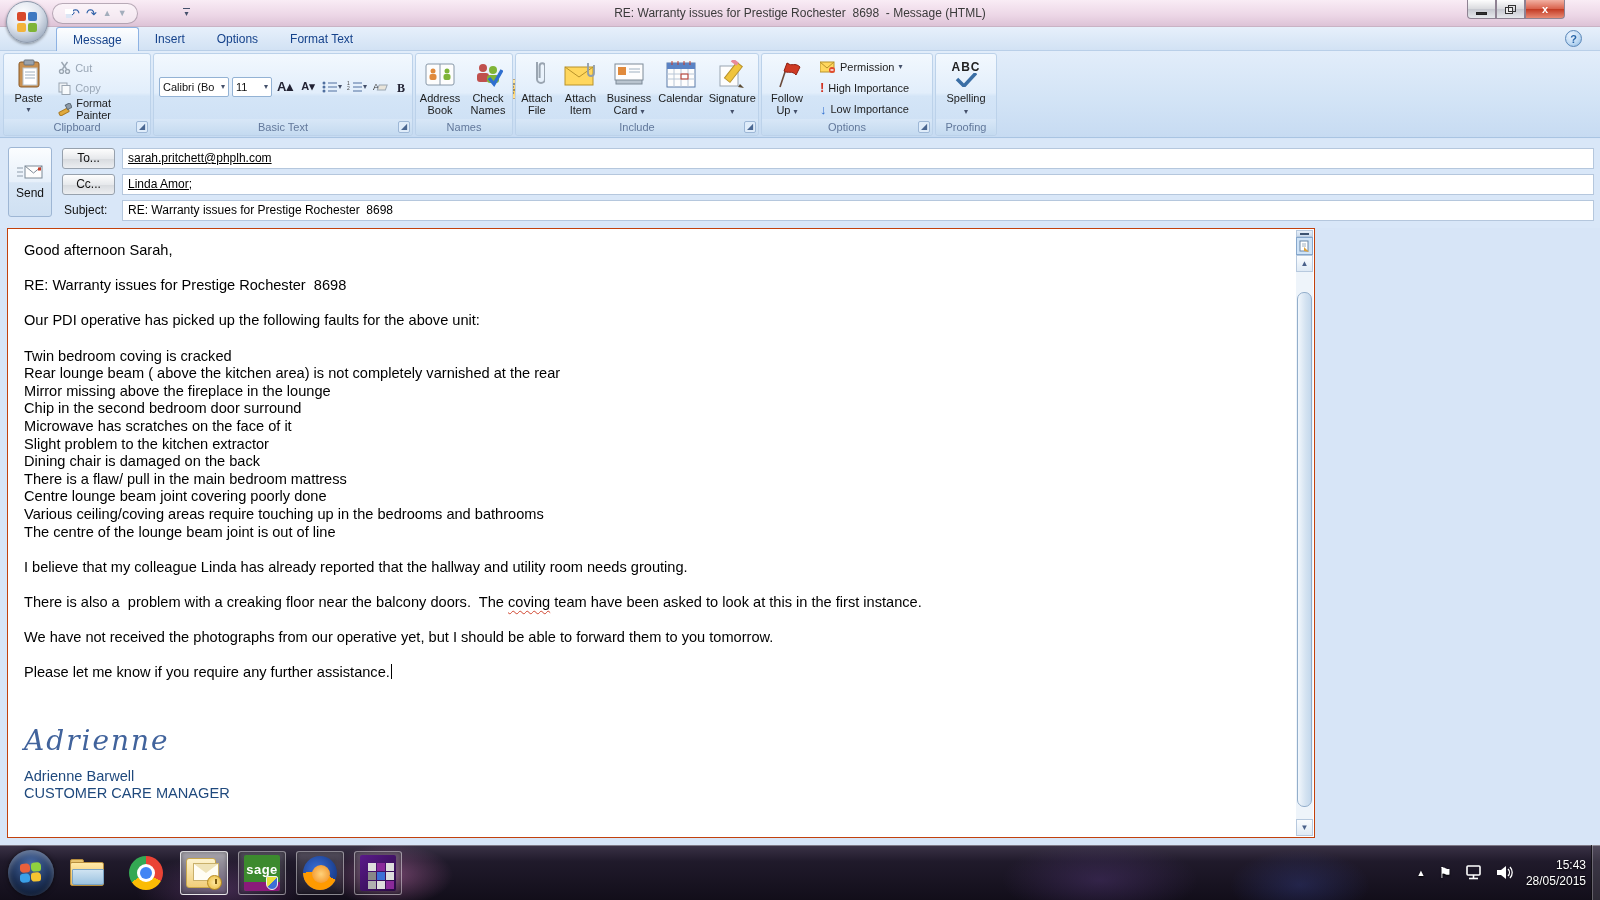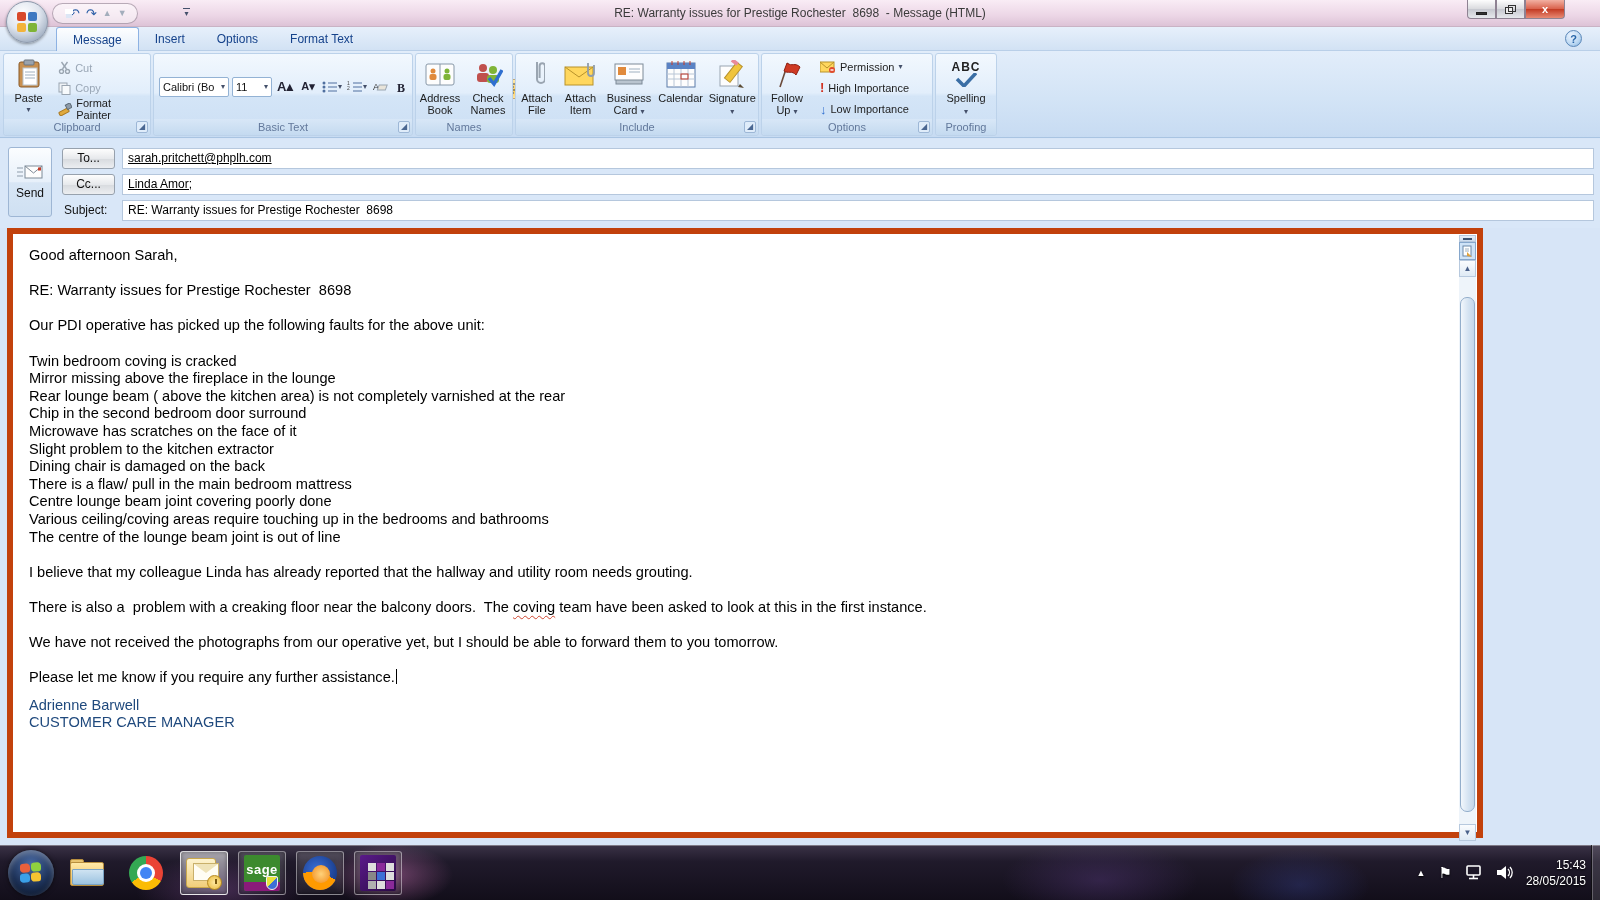--- a/index.html
+++ b/index.html
@@ -85,21 +85,21 @@
     align-items:center; justify-content:center; gap:6px; font-size:12px; color:#111; }
   .addr-btn { position:absolute; left:62px; width:53px; height:21px; border:1px solid #97a1ad; border-radius:3px;
     background:linear-gradient(#fdfdfd,#e7e9ec 50%,#d7dade 51%,#eceef1); font-size:12px; color:#111;
     text-align:center; line-height:19px; }
   .hfield { position:absolute; left:122px; width:1472px; height:21px; background:#fff; border:1px solid #b5c7dd;
     font-size:12px; color:#000; line-height:19px; padding-left:5px; white-space:pre; }
   .hfield u { text-decoration:underline; }
   .subj-label { position:absolute; left:64px; top:64px; font-size:12px; color:#111; }
 
   
-  .bodywrap { position:absolute; left:7px; top:228px; width:1476px; height:610px; background:#fff; border:6px solid #c2410c; }
+  .bodywrap { position:absolute; left:7px; top:228px; width:1308px; height:610px; background:#fff; border:1px solid #c2410c; }
   .bodytext { position:absolute; left:16px; top:13px; right:30px; font-size:14.6px; line-height:17.6px; color:#000; }
   .bline { min-height:17.6px; white-space:pre-wrap; }
   .wavy { text-decoration:underline; text-decoration-style:wavy; text-decoration-color:#d0452f; text-decoration-thickness:1px; text-underline-offset:3px; }
   .caret { display:inline-block; width:1px; height:15px; background:#000; vertical-align:-2px; margin-left:1px; }
   .sig-script { margin-top:42px; font-family:"DejaVu Serif", serif; font-style:italic; font-size:28px; line-height:34px;
     color:#41639c; letter-spacing:2px; }
   .sig-name { margin-top:10px; font-size:14.6px; line-height:17.6px; color:#1f497d; }
   .sig-role { font-size:14.6px; line-height:17.6px; color:#1f497d; }
 
   
@@ -577,38 +577,39 @@
 
     <div class="bodywrap">
       <div class="bodytext">
         <div class="bline">Good afternoon Sarah,</div>
         <div class="bline"></div>
         <div class="bline">RE: Warranty issues for Prestige Rochester  8698</div>
         <div class="bline"></div>
         <div class="bline">Our PDI operative has picked up the following faults for the above unit:</div>
         <div class="bline"></div>
         <div class="bline">Twin bedroom coving is cracked</div>
+        <div class="bline">Rear lounge beam ( above the kitchen area) is not completely varnished at the rear</div>
         <div class="bline">Mirror missing above the fireplace in the lounge</div>
-        <div class="bline">Rear lounge beam ( above the kitchen area) is not completely varnished at the rear</div>
         <div class="bline">Chip in the second bedroom door surround</div>
         <div class="bline">Microwave has scratches on the face of it</div>
         <div class="bline">Slight problem to the kitchen extractor</div>
         <div class="bline">Dining chair is damaged on the back</div>
         <div class="bline">There is a flaw/ pull in the main bedroom mattress</div>
         <div class="bline">Centre lounge beam joint covering poorly done</div>
         <div class="bline">Various ceiling/coving areas require touching up in the bedrooms and bathrooms</div>
         <div class="bline">The centre of the lounge beam joint is out of line</div>
         <div class="bline"></div>
         <div class="bline">I believe that my colleague Linda has already reported that the hallway and utility room needs grouting.</div>
         <div class="bline"></div>
         <div class="bline"><span>There is also a  problem with a creaking floor near the balcony doors.  The </span><span class="wavy">coving</span><span> team have been asked to look at this in the first instance.</span></div>
         <div class="bline"></div>
         <div class="bline">We have not received the photographs from our operative yet, but I should be able to forward them to you tomorrow.</div>
         <div class="bline"></div>
         <div class="bline"><span>Please let me know if you require any further assistance.</span><span class="caret"></span></div>
+        <div class="sig-script">Adrienne</div>
         <div class="sig-name">Adrienne Barwell</div>
         <div class="sig-role">CUSTOMER CARE MANAGER</div>
       </div>
       <div class="vscroll">
         <div class="sc-split">
             <i></i>
           </div>
         <div class="sc-icon">
           <svg width="11" height="12">
               <rect x="1" y="1" width="8" height="10" fill="#fff" stroke="#6b87a8"></rect>

